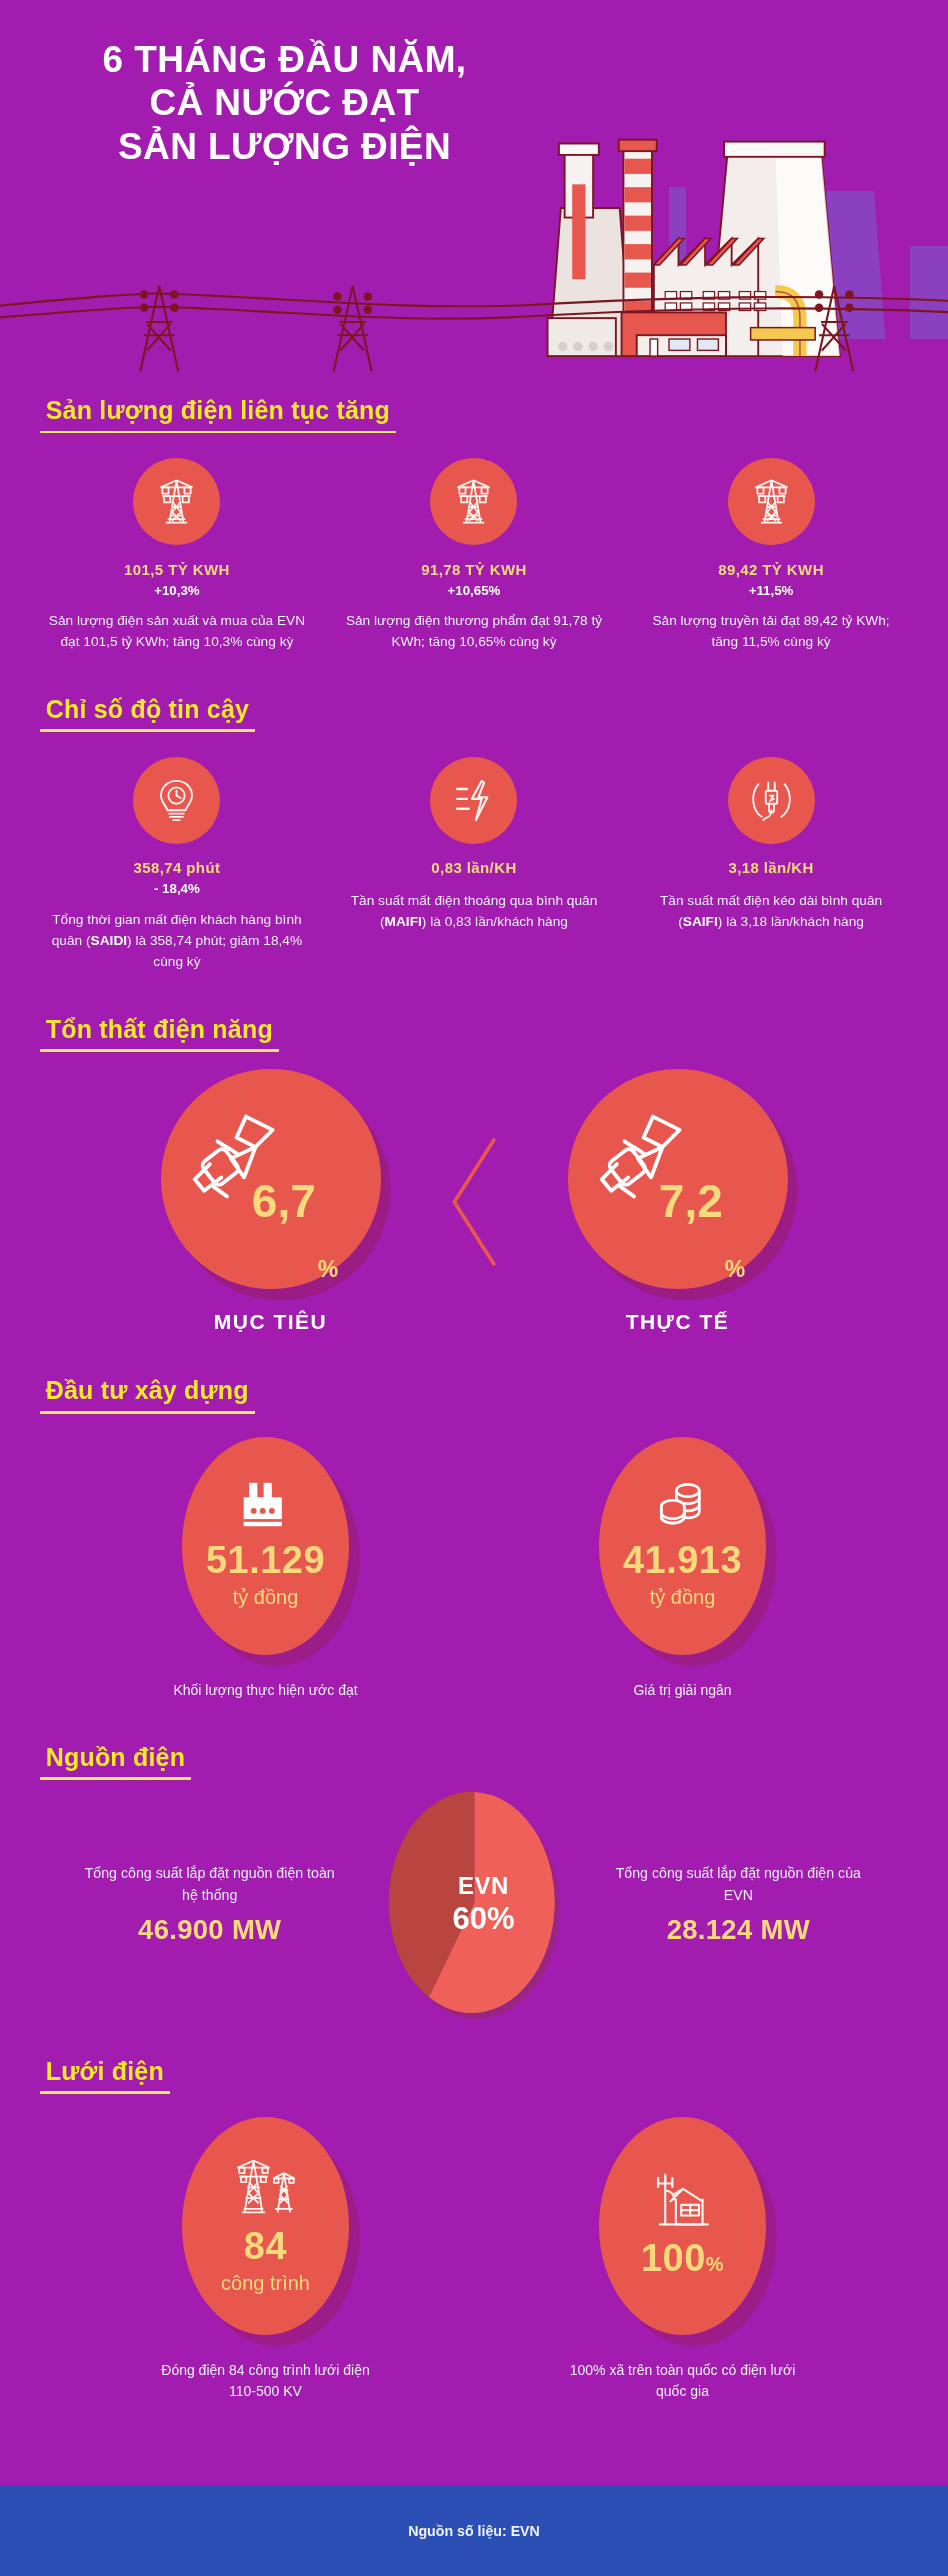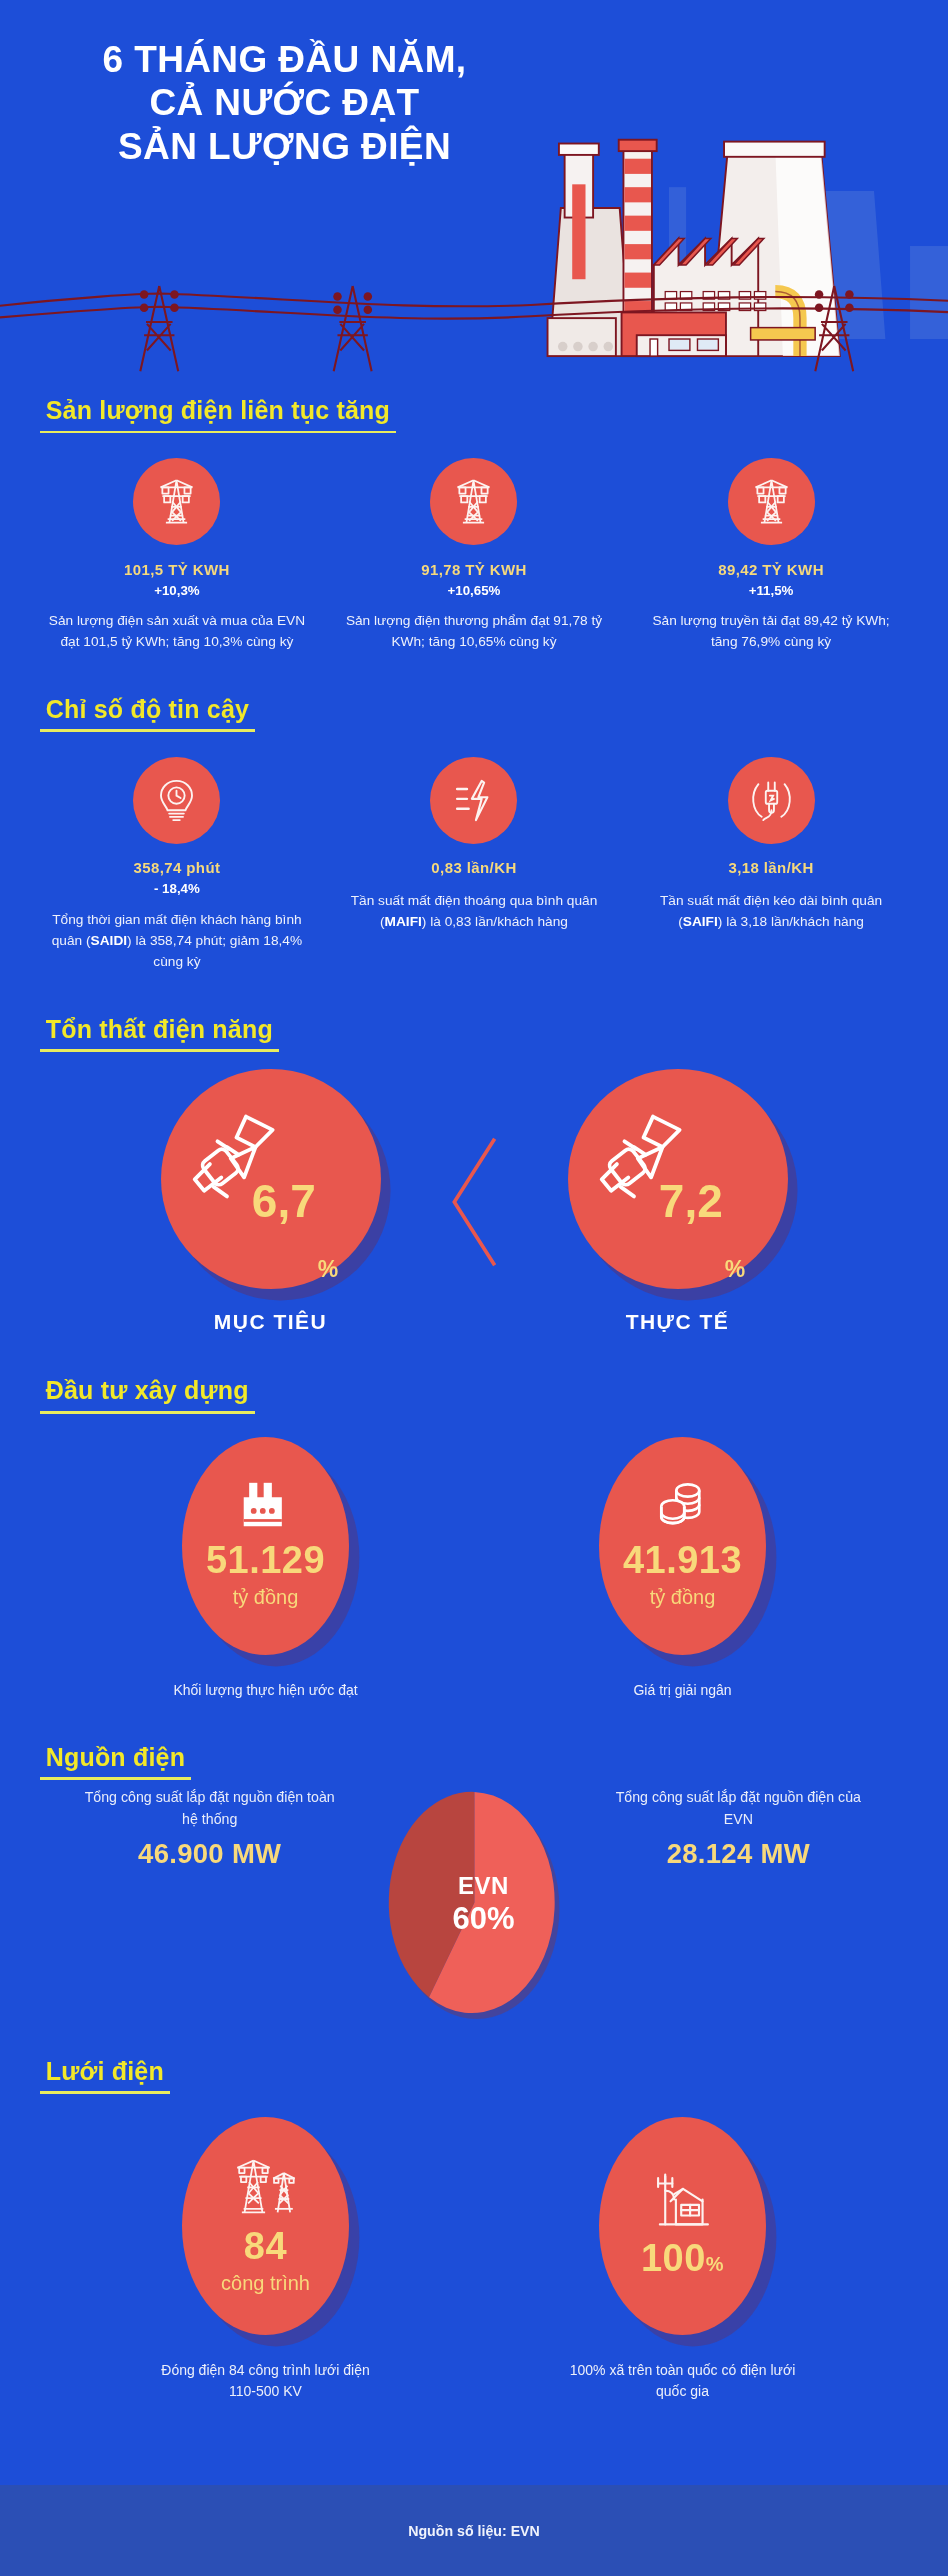--- a/index.html
+++ b/index.html
@@ -5,21 +5,21 @@
 <style>
   * { box-sizing: border-box; margin: 0; padding: 0; }
   html, body {
     background: #3f63c9;
     font-family: "Liberation Sans", sans-serif;
   }
   .page {
     position: relative;
     width: 948px;
     height: 2576px;
-    background: #1d4ed8;
+    background: #a21caf;
     overflow: hidden;
   }
 
   
   .header {
     position: relative;
     height: 379px;
     overflow: hidden;
   }
   .header-title {
@@ -200,21 +200,21 @@
   .cap2 {
     color: #edf0fa;
     font-size: 14px;
     margin-top: 25px;
     line-height: 1.5;
   }
 
   
   .pie-row {
     display: flex;
-    align-items: flex-start;
+    align-items: center;
     justify-content: center;
     margin-top: 5.7px;
     gap: 3.8px;
   }
   .pie-side { width: 284px; text-align: center; padding: 0 7.6px; }
   .pie-side .lbl {
     color: #e9edfa;
     font-size: 14.2px;
     line-height: 1.55;
   }
@@ -418,21 +418,21 @@
               <rect x="39" y="14" width="7" height="7"></rect>
             <rect x="16" y="24" width="7" height="7"></rect>
               <rect x="37" y="24" width="7" height="7"></rect>
             <path d="M25 30 L35 42 M35 30 L25 42 M25 42 L35 52 M35 42 L25 52"></path>
             <path d="M24 36 L36 36 M22.5 46 L37.5 46"></path>
             <path d="M18 54 L42 54 M20 50 L40 50"></path>
           </svg>
         </div>
         <div class="stat-val">89,42 TỶ KWH</div>
         <div class="stat-delta">+11,5%</div>
-        <div class="stat-desc">Sản lượng truyền tải đạt 89,42 tỷ KWh; tăng 76,9% cùng kỳ</div>
+        <div class="stat-desc">Sản lượng truyền tải đạt 89,42 tỷ KWh; tăng 11,5% cùng kỳ</div>
       </div>
     </div>
   </div>
 
   <div class="sec-wrap">
     <div class="sec-head-row">
       <div class="sec-head">
         <h2>Chỉ số độ tin cậy</h2>
         <div class="sec-rule"></div>
       </div>

